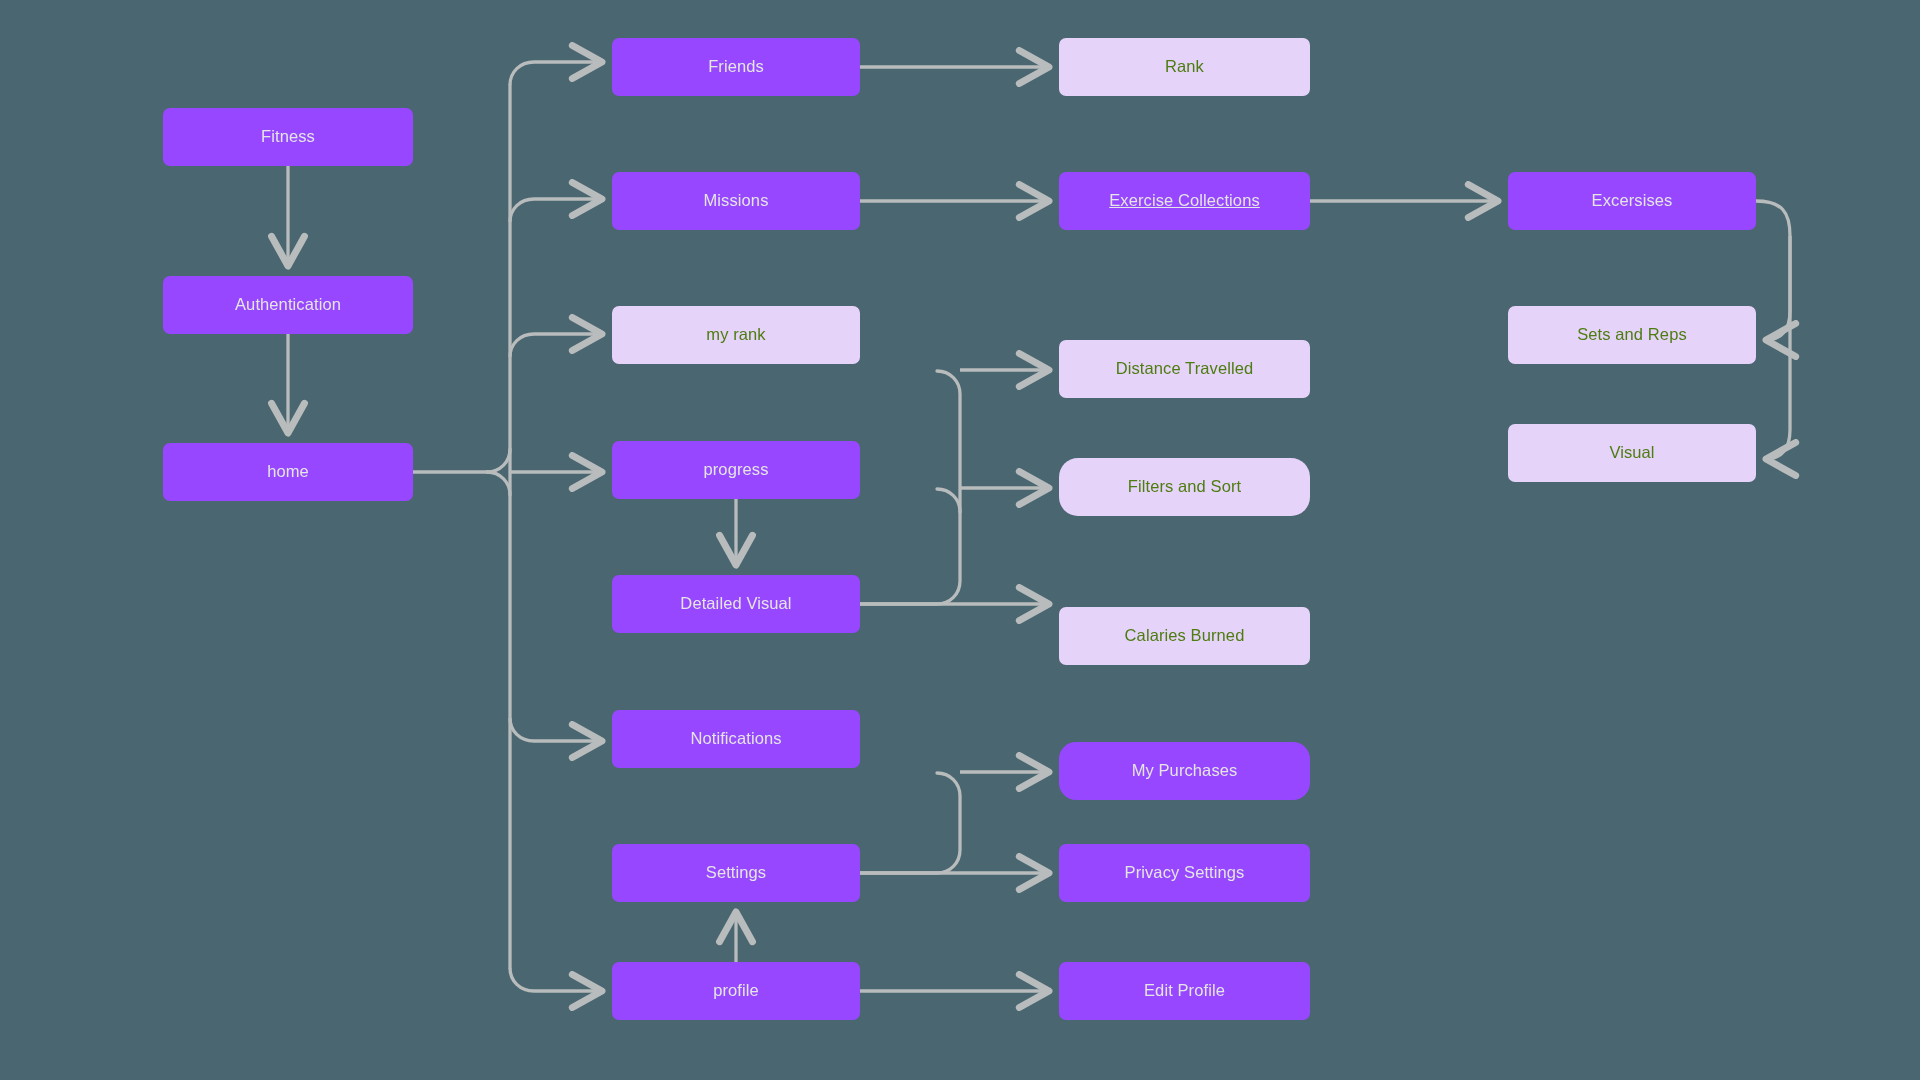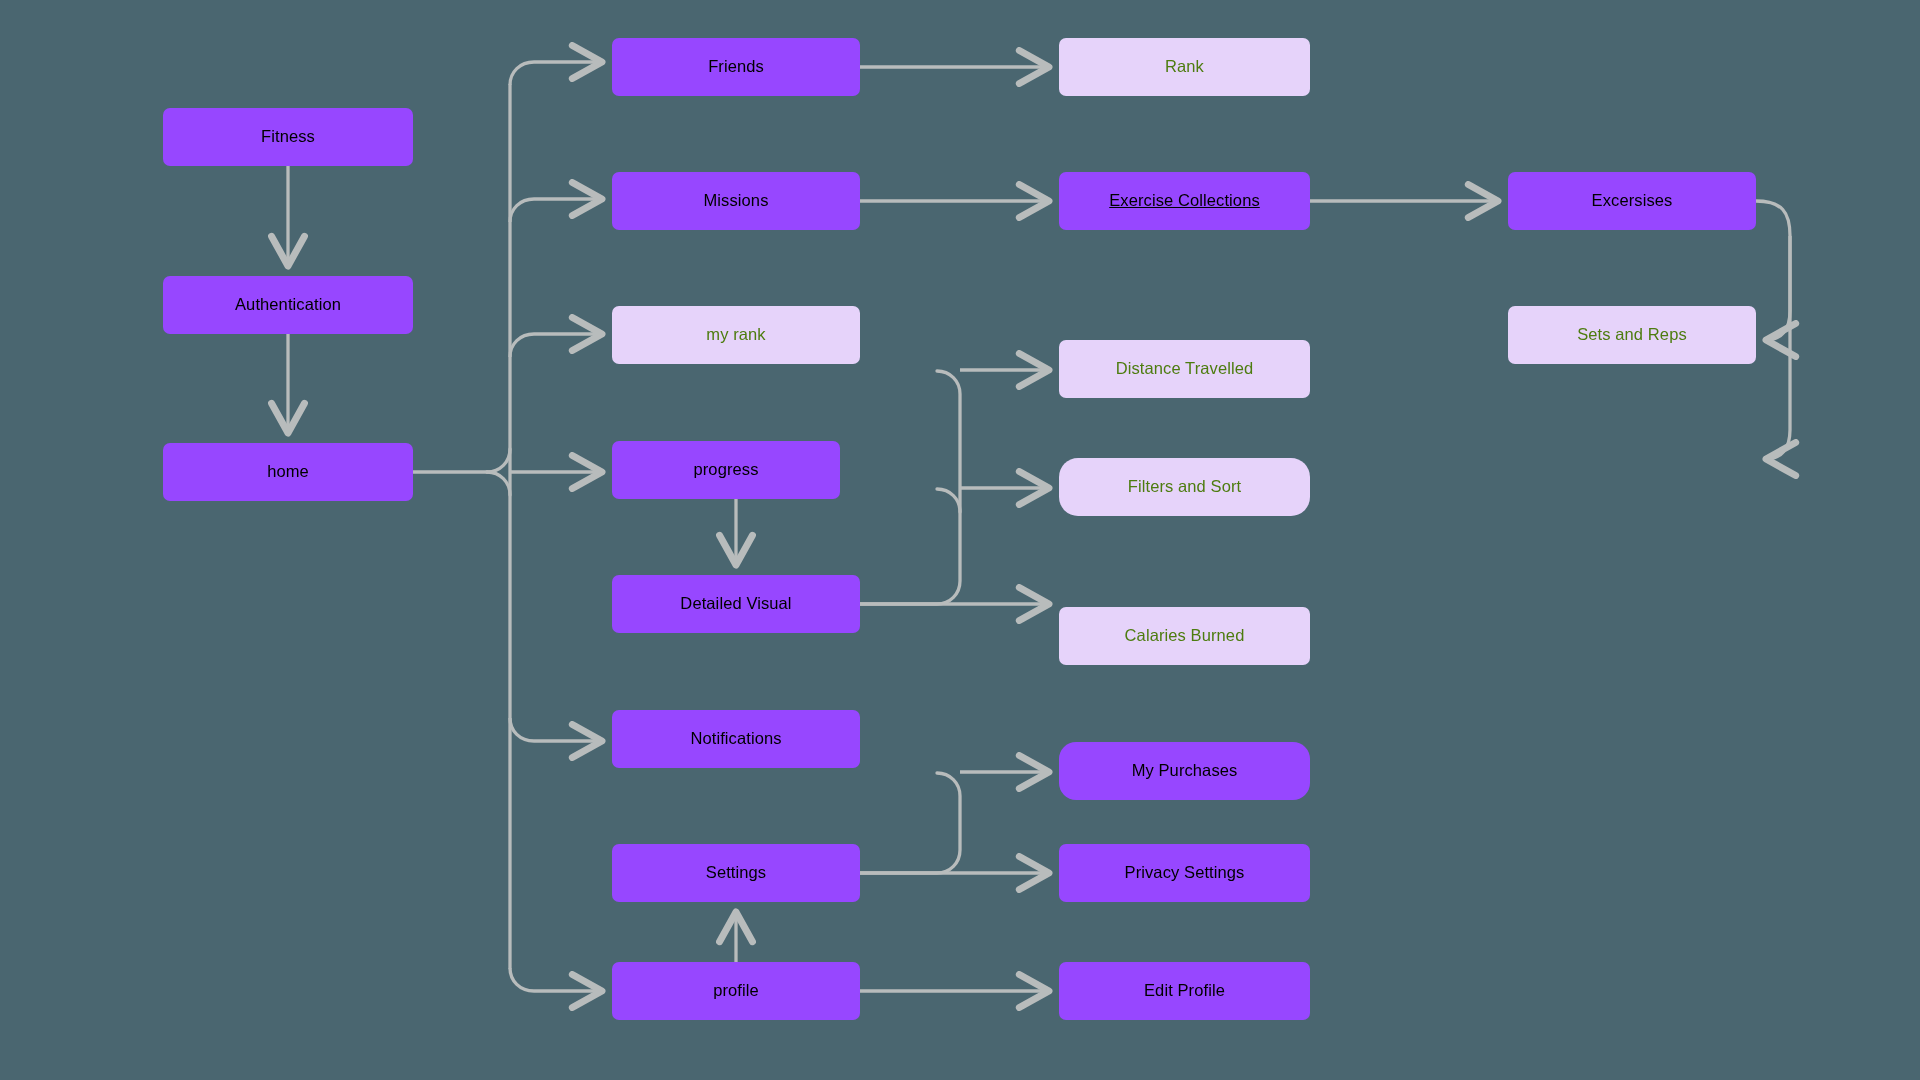--- a/index.html
+++ b/index.html
@@ -15,21 +15,21 @@
   .node{
     position:absolute;
     display:flex;align-items:center;justify-content:center;
     border-radius:7px;
     font-size:16.5px;
     letter-spacing:.1px;
     box-sizing:border-box;
     text-align:center;
     line-height:1.2;
   }
-  .node.primary{background:#9747ff;color:#000000;}
+  .node.primary{background:#9747ff;color:#e5e5e5;}
   .node.secondary{background:#e6d3fa;color:#4d7c0f;}
 </style>
 </head>
 <body>
 
 <div id="canvas">
 
   <svg class="edges" viewBox="0 0 1920 1080">
     <defs>
       <marker id="ah" viewBox="0 0 12 12" refX="10.5" refY="6" markerWidth="12" markerHeight="12" orient="auto-start-reverse">
@@ -98,21 +98,21 @@
 
   <div class="node primary" style="left:612px;top:38px;width:248px;height:58px;">
       <span>Friends</span>
     </div>
   <div class="node primary" style="left:612px;top:172px;width:248px;height:58px;">
       <span>Missions</span>
     </div>
   <div class="node secondary" style="left:612px;top:306px;width:248px;height:58px;">
       <span>my rank</span>
     </div>
-  <div class="node primary" style="left:612px;top:441px;width:228px;height:58px;">
+  <div class="node primary" style="left:612px;top:441px;width:248px;height:58px;">
       <span>progress</span>
     </div>
   <div class="node primary" style="left:612px;top:575px;width:248px;height:58px;">
       <span>Detailed Visual</span>
     </div>
   <div class="node primary" style="left:612px;top:710px;width:248px;height:58px;">
       <span>Notifications</span>
     </div>
   <div class="node primary" style="left:612px;top:844px;width:248px;height:58px;">
       <span>Settings</span>
@@ -145,14 +145,17 @@
   <div class="node primary" style="left:1059px;top:962px;width:251px;height:58px;">
       <span>Edit Profile</span>
     </div>
 
   <div class="node primary" style="left:1508px;top:172px;width:248px;height:58px;">
       <span>Excersises</span>
     </div>
   <div class="node secondary" style="left:1508px;top:306px;width:248px;height:58px;">
       <span>Sets and Reps</span>
     </div>
+  <div class="node secondary" style="left:1508px;top:424px;width:248px;height:58px;">
+      <span>Visual</span>
+    </div>
 
 </div>
 
 </body></html>

